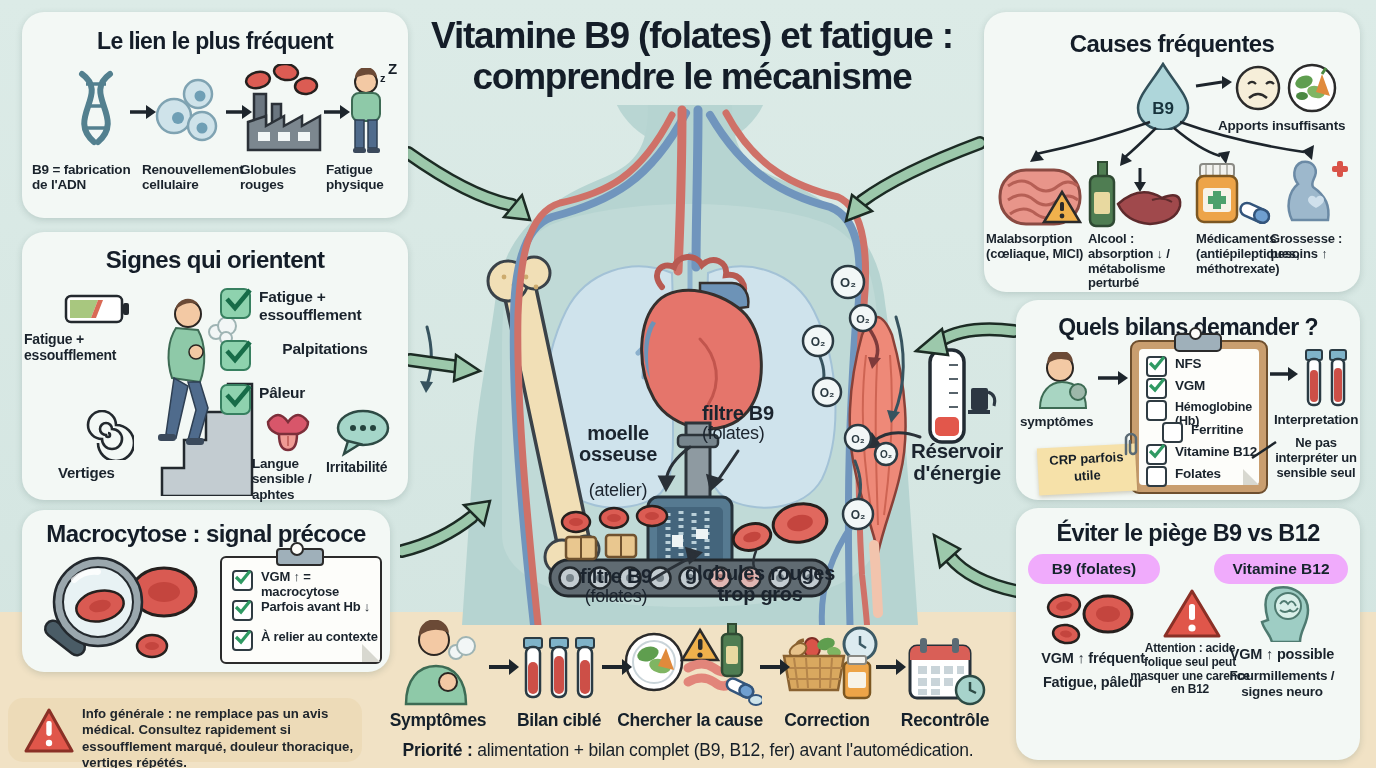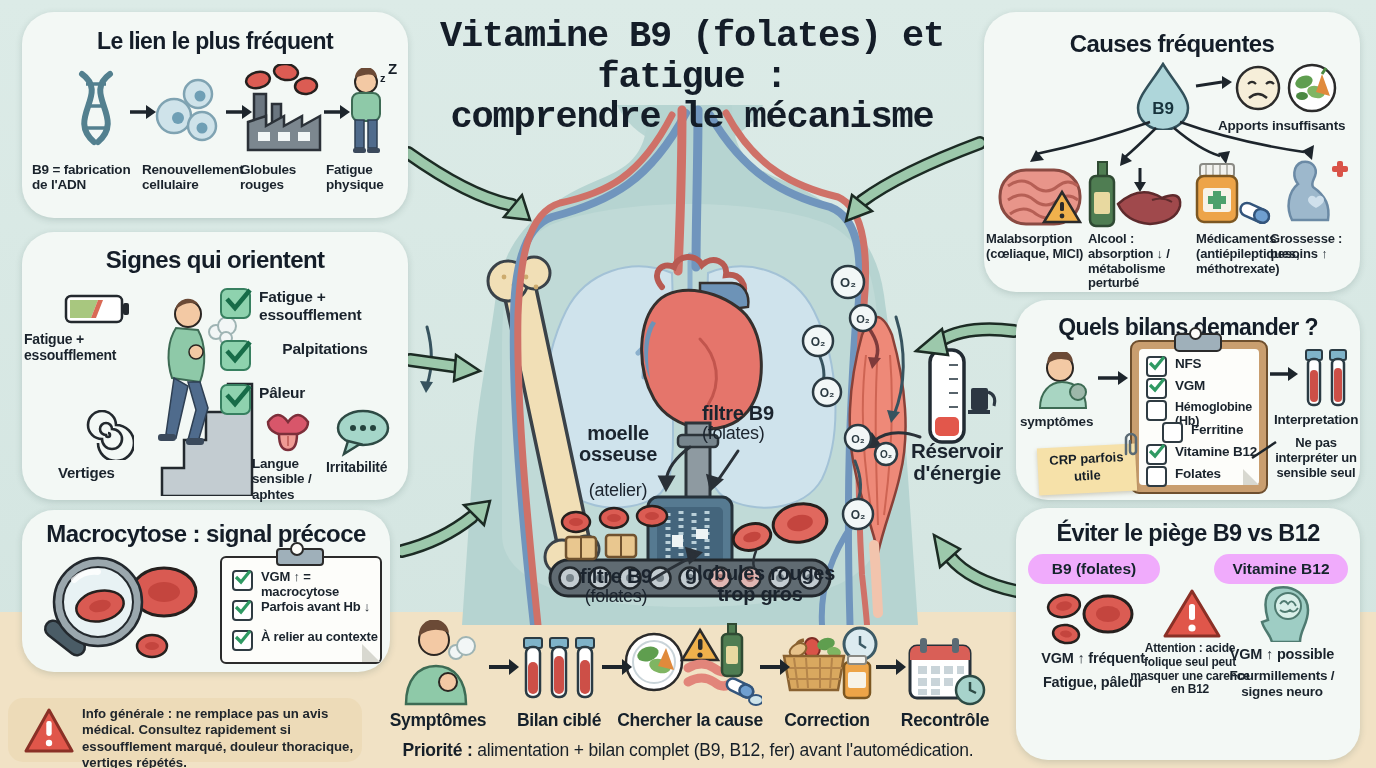--- a/index.html
+++ b/index.html
@@ -1,24 +1,24 @@
 <!DOCTYPE html>
 <html><head>
 <meta charset="utf-8">
 <style>
   html,body{margin:0;padding:0;background:#9aa5a5;}
   .stage{position:relative;width:1376px;height:768px;overflow:hidden;
     background:linear-gradient(#dcebe7,#d2e4e0);
     font-family:"Liberation Sans","DejaVu Sans",sans-serif;color:#161f28;}
   .abs{position:absolute;}
   .band{left:0;top:612px;width:1376px;height:156px;background:#f1e2c5;}
-  .panel{background:#f3f8f5;border-radius:32px;box-shadow:0 2px 7px rgba(40,70,65,.18);}
+  .panel{background:#f3f8f5;border-radius:22px;box-shadow:0 2px 7px rgba(40,70,65,.18);}
   .ptitle{position:absolute;left:0;right:0;text-align:center;font-weight:bold;letter-spacing:-.6px;color:#141d28;}
   .lbl{font-weight:bold;line-height:1.14;text-align:left;letter-spacing:-.2px;color:#1a232c;}
-  .title{font-size:37px;font-weight:bold;letter-spacing:-1.2px;line-height:1.1;text-align:center;color:#141d28;font-family:Liberation Mono, monospace;}
+  .title{font-size:37px;font-weight:bold;letter-spacing:-1.2px;line-height:1.1;text-align:center;color:#141d28;}
   .row{display:flex;align-items:flex-start;gap:8px;}
   
   .cb{display:inline-block;width:17px;height:17px;border:2.5px solid #2f3b42;border-radius:4px;background:#fff;position:relative;flex:none;}
   .cb svg{display:none;position:absolute;left:-1px;top:-5px;}
   .cb.on svg{display:block;}
   .bigcb{display:inline-block;width:27px;height:27px;background:#8ed2ae;border:2px solid #378060;border-radius:7px;position:relative;flex:none;}
   .bigcb svg{position:absolute;left:2px;top:-3px;}
   .blbl{font-weight:bold;font-size:20px;line-height:1.06;color:#1b242e;text-align:center;letter-spacing:-.3px;}
   .blbl .light{font-weight:normal;font-size:18px;}
   .flowlbl{font-weight:bold;font-size:17.5px;text-align:center;letter-spacing:-.3px;color:#15202a;}

